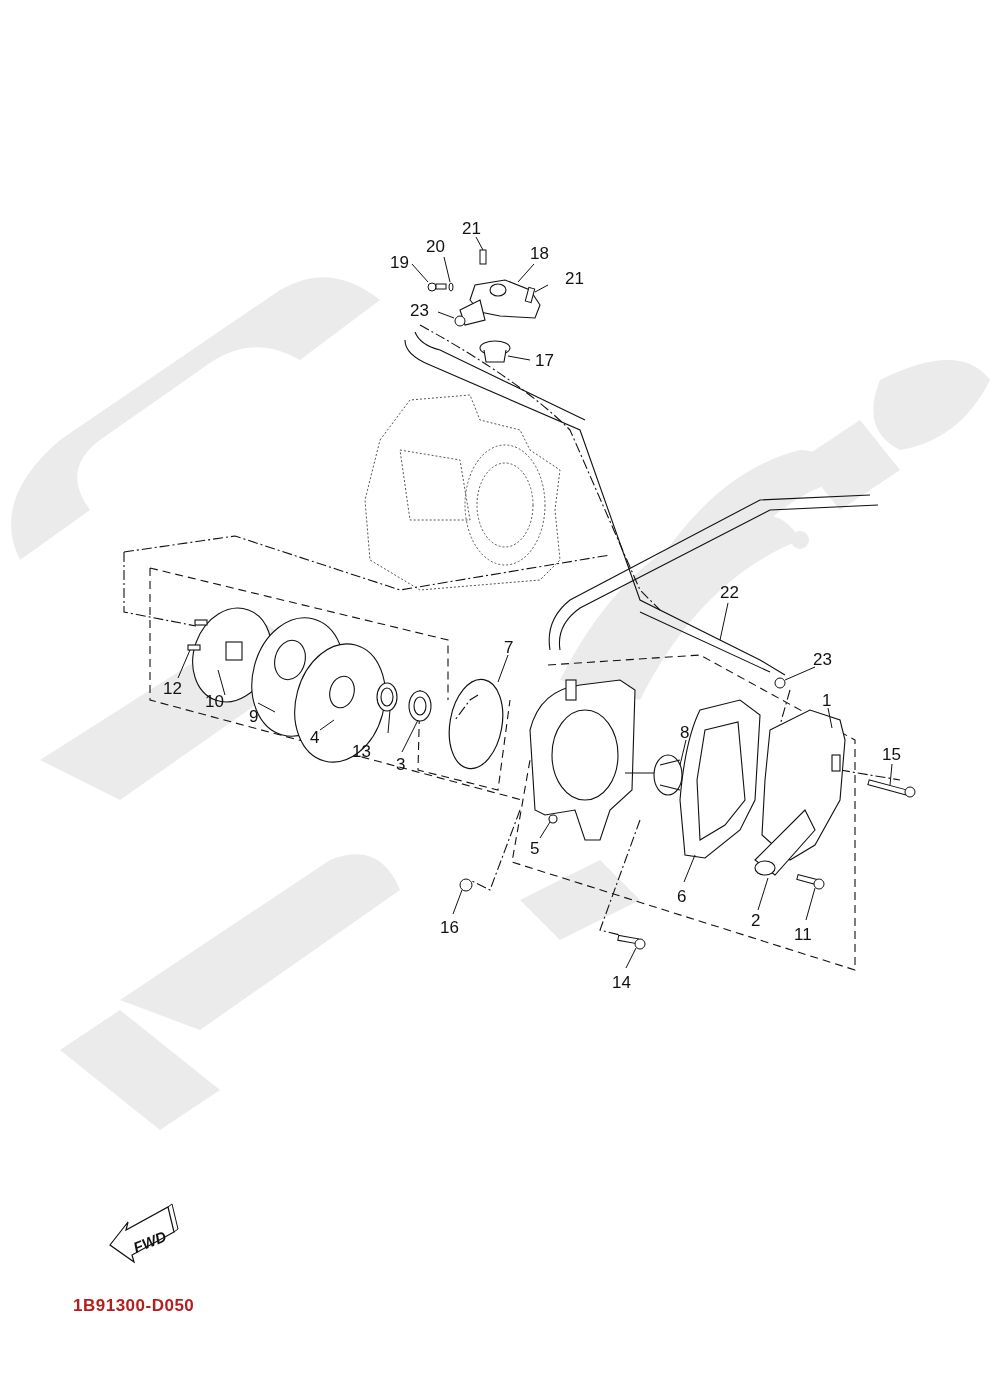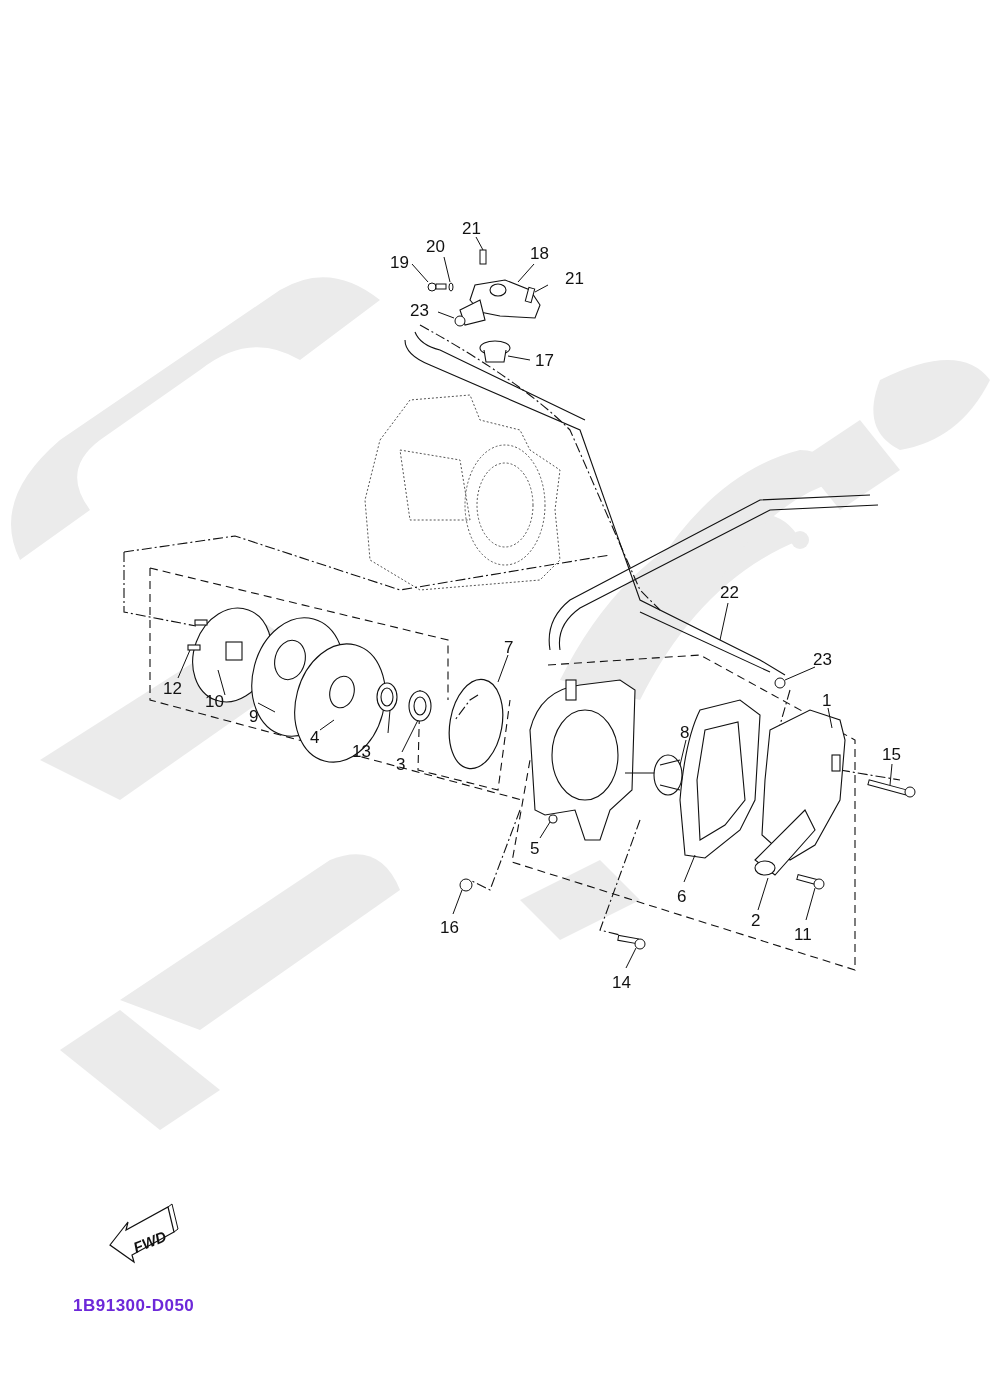--- a/index.html
+++ b/index.html
@@ -1,21 +1,21 @@
 <!DOCTYPE html>
 <html><head>
   <meta charset="utf-8">
   <style>
     html, body { margin: 0; padding: 0; background: #ffffff; }
     body { width: 1000px; height: 1386px; position: relative; overflow: hidden;
            font-family: "Liberation Sans", sans-serif; }
     #diagram { position: absolute; left: 0; top: 0; width: 1000px; height: 1386px; }
     .callout { font-family: "Liberation Sans", sans-serif; font-size: 17px; fill: #111; }
     .code { position: absolute; left: 73px; top: 1296px; font-family: "Liberation Sans", sans-serif;
-            font-weight: bold; font-size: 17px; color: #6d28d9; letter-spacing: 0.5px; }
+            font-weight: bold; font-size: 17px; color: #b91c1c; letter-spacing: 0.5px; }
     .fwd-text { font-family: "Liberation Sans", sans-serif; font-weight: bold; font-style: italic; font-size: 15px; fill: #111; }
   </style>
 </head>
 <body>
 
 <svg id="diagram" viewBox="0 0 1000 1386" xmlns="http://www.w3.org/2000/svg">
 
   <g fill="#ebebeb">
     <path d="M20 560 Q-10 500 60 440 L280 290 Q330 260 380 300 L300 360 Q250 330 200 370 L100 440 Q60 470 90 510 Z"></path>
     <path d="M40 760 L260 620 L320 660 L120 800 Z"></path>

